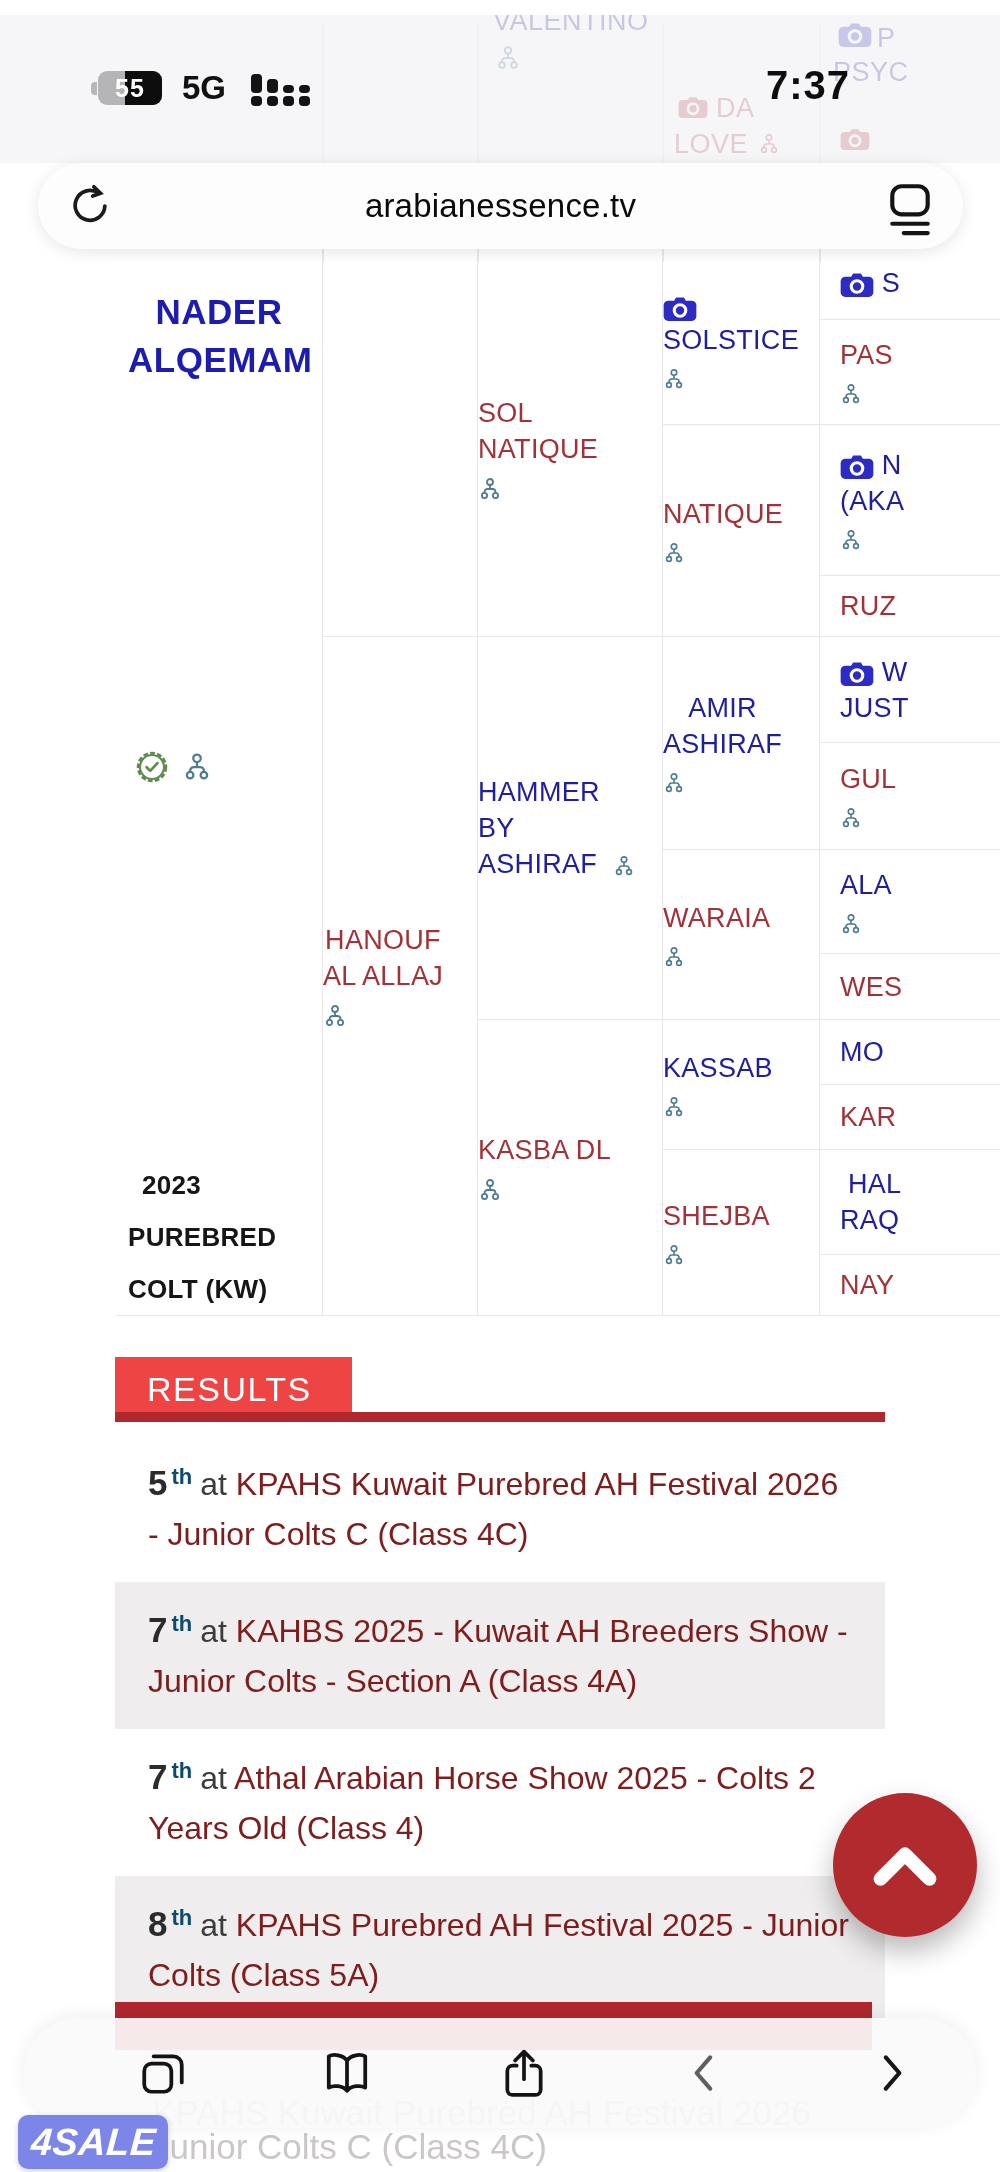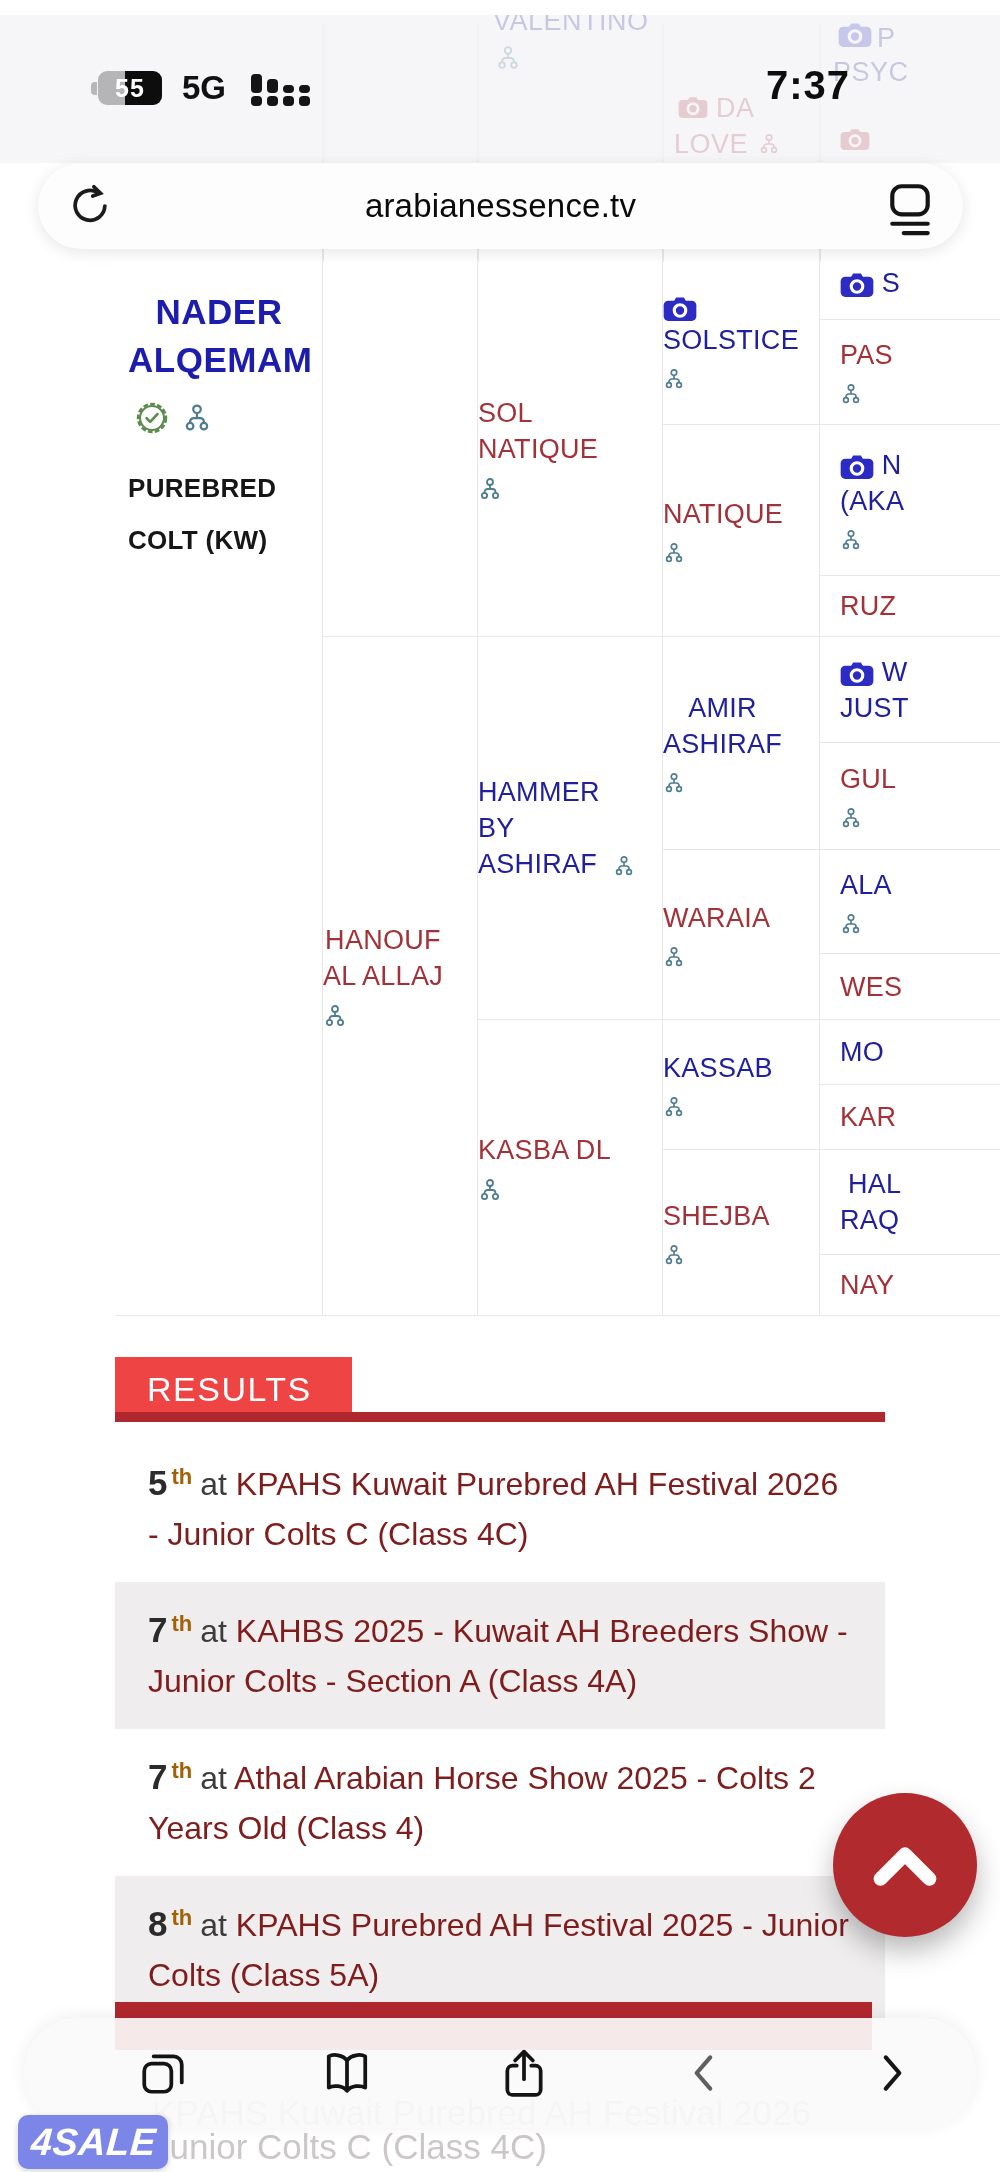--- a/index.html
+++ b/index.html
@@ -45,36 +45,36 @@
            grid-template-rows:58px 105px 151px 61px 106px 107px 104px 66px 65px 65px 105px 61px; }
   .cell { border:1px solid #e8e6e6; margin:-1px 0 0 -1px; background:#fff; display:flex; flex-direction:column; justify-content:center; align-items:flex-start; overflow:visible; }
   .cell.left { align-items:flex-start; padding-left:20px; }
   .cell.topcut { justify-content:flex-start; padding-top:3px; }
   .pname { font-size:27px; line-height:36px; letter-spacing:.3px; white-space:nowrap; }
   .pname.blue { color:#20209f; }
   .pname.red { color:#a33238; }
   .nameblock { display:inline-block; text-align:center; }
   .nameblock.al { text-align:left; }
   .nameblock .icon-row { text-align:left; margin-top:8px; }
-  .subject { justify-content:flex-start; align-items:stretch; padding:26px 12px 0 12px; }
+  .subject { justify-content:space-between; align-items:stretch; padding:26px 12px 0 12px; }
   .subject .sname { text-align:center; font-size:35px; line-height:48px; font-weight:bold; color:#1c1cae; letter-spacing:.5px; }
   .subject .badges { margin:16px 0 26px 6px; display:flex; align-items:center; gap:12px; }
   .subject .info { font-size:26px; font-weight:bold; color:#161616; line-height:52px; letter-spacing:.3px; }
   .subject .info .i0 { margin-left:14px; }
 
   
   .results { position:absolute; left:115px; top:1342px; width:770px; }
   .r-banner { position:relative; width:237px; height:65px; background:#ef4444; }
   .r-banner .r-title { position:absolute; left:32px; top:0; height:65px; display:flex; align-items:center; color:#ffffff; font-size:34px; letter-spacing:1.5px; }
   .r-underline { position:absolute; left:0; top:55px; width:770px; height:10px; background:#b0282e; }
   .r-list { margin-top:13px; }
   .r-item { padding:25px 30px 25px 33px; font-size:32px; line-height:46px; color:#3c3c3c; }
   .r-item.gray { background:#efeded; }
   .r-rank { font-weight:bold; color:#2b2b2b; font-size:35px; }
-  .r-sup { font-weight:bold; color:#a16207; font-size:22px; position:relative; top:-11px; margin:0 8px 0 4px;text-align:right; }
+  .r-sup { font-weight:bold; color:#0c4a6e; font-size:22px; position:relative; top:-11px; margin:0 8px 0 4px;text-align:right; }
   .r-link { color:#7f1d1d; }
 
   
   .fab { position:absolute; left:833px; top:1778px; width:144px; height:144px; border-radius:50%; background:#b12a2e; box-shadow:0 14px 28px rgba(0,0,0,0.28); display:flex; align-items:center; justify-content:center; }
 
   
   .next-banner { position:absolute; left:115px; top:1987px; width:757px; height:48px; background:#b0282e; }
   .bg-text1 { position:absolute; left:152px; top:2078px; font-size:35px; color:#b9b5b5; white-space:nowrap; }
   .bg-text2 { position:absolute; left:152px; top:2112px; font-size:35px; color:#cbc7c7; white-space:nowrap; }
   .toolbar { position:absolute; left:24px; top:2003px; width:952px; height:110px; background:rgba(251,250,250,0.92); border-radius:55px; box-shadow:0 -2px 18px rgba(0,0,0,0.07); }
@@ -200,20 +200,21 @@
           <span class="ped-icon" style="width:30px;height:34px;color:#4e7c90;">
             <svg viewBox="0 0 24 24" fill="none" stroke="currentColor" stroke-width="1.8">
                 <circle cx="12" cy="5" r="3"></circle>
                 <path d="M12 8v4M6.5 16v-1a3 3 0 0 1 3-3h5a3 3 0 0 1 3 3v1"></path>
                 <circle cx="6.5" cy="18.5" r="2.6"></circle>
                 <circle cx="17.5" cy="18.5" r="2.6"></circle>
               </svg>
           </span>
         </div>
         <div class="info">
+          <div class="i0">2023</div>
           <div>PUREBRED</div>
           <div>COLT (KW)</div>
         </div>
       </div>
 
       <div class="cell" style="grid-column:2; grid-row:1 / span 4;"></div>
       <div class="cell" style="grid-column:2; grid-row:5 / span 8;">
         <div class="nameblock">
           <div class="pname red"><span>HANOUF</span><br><span>AL ALLAJ</span></div>
           <div class="icon-row"><span class="ped-icon" style="width:24px;height:28px;color:#4e7c90;">

